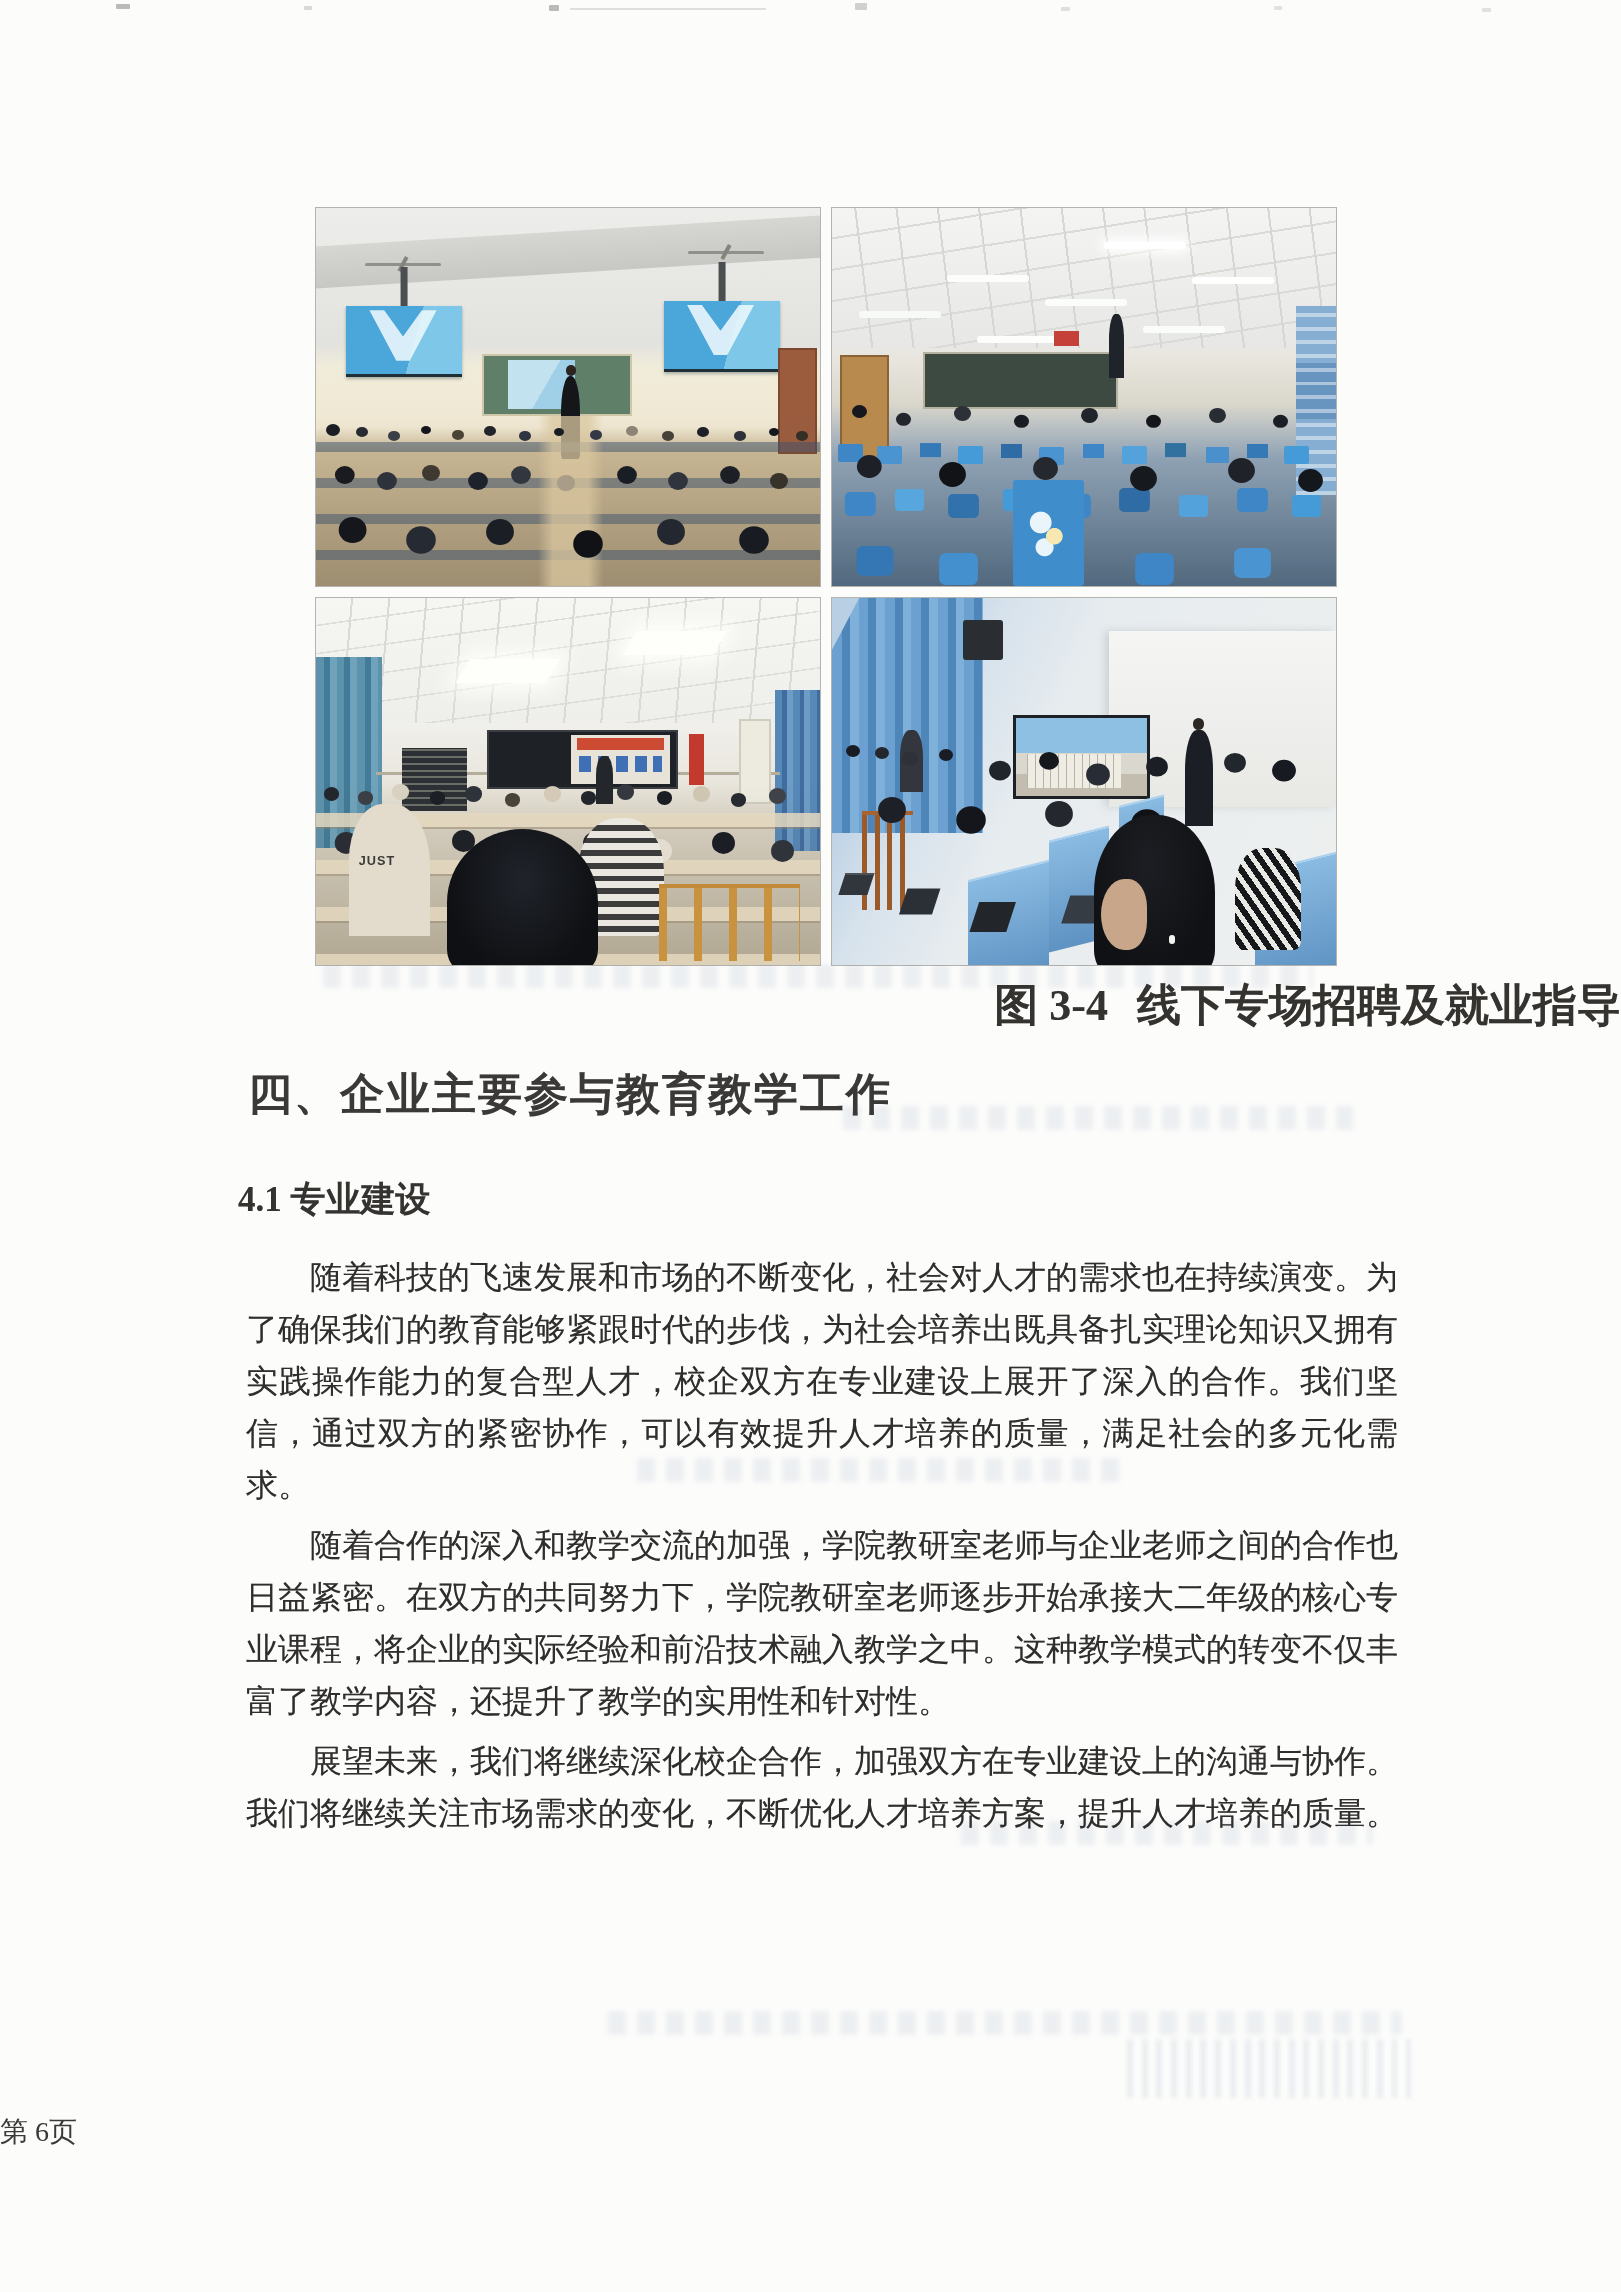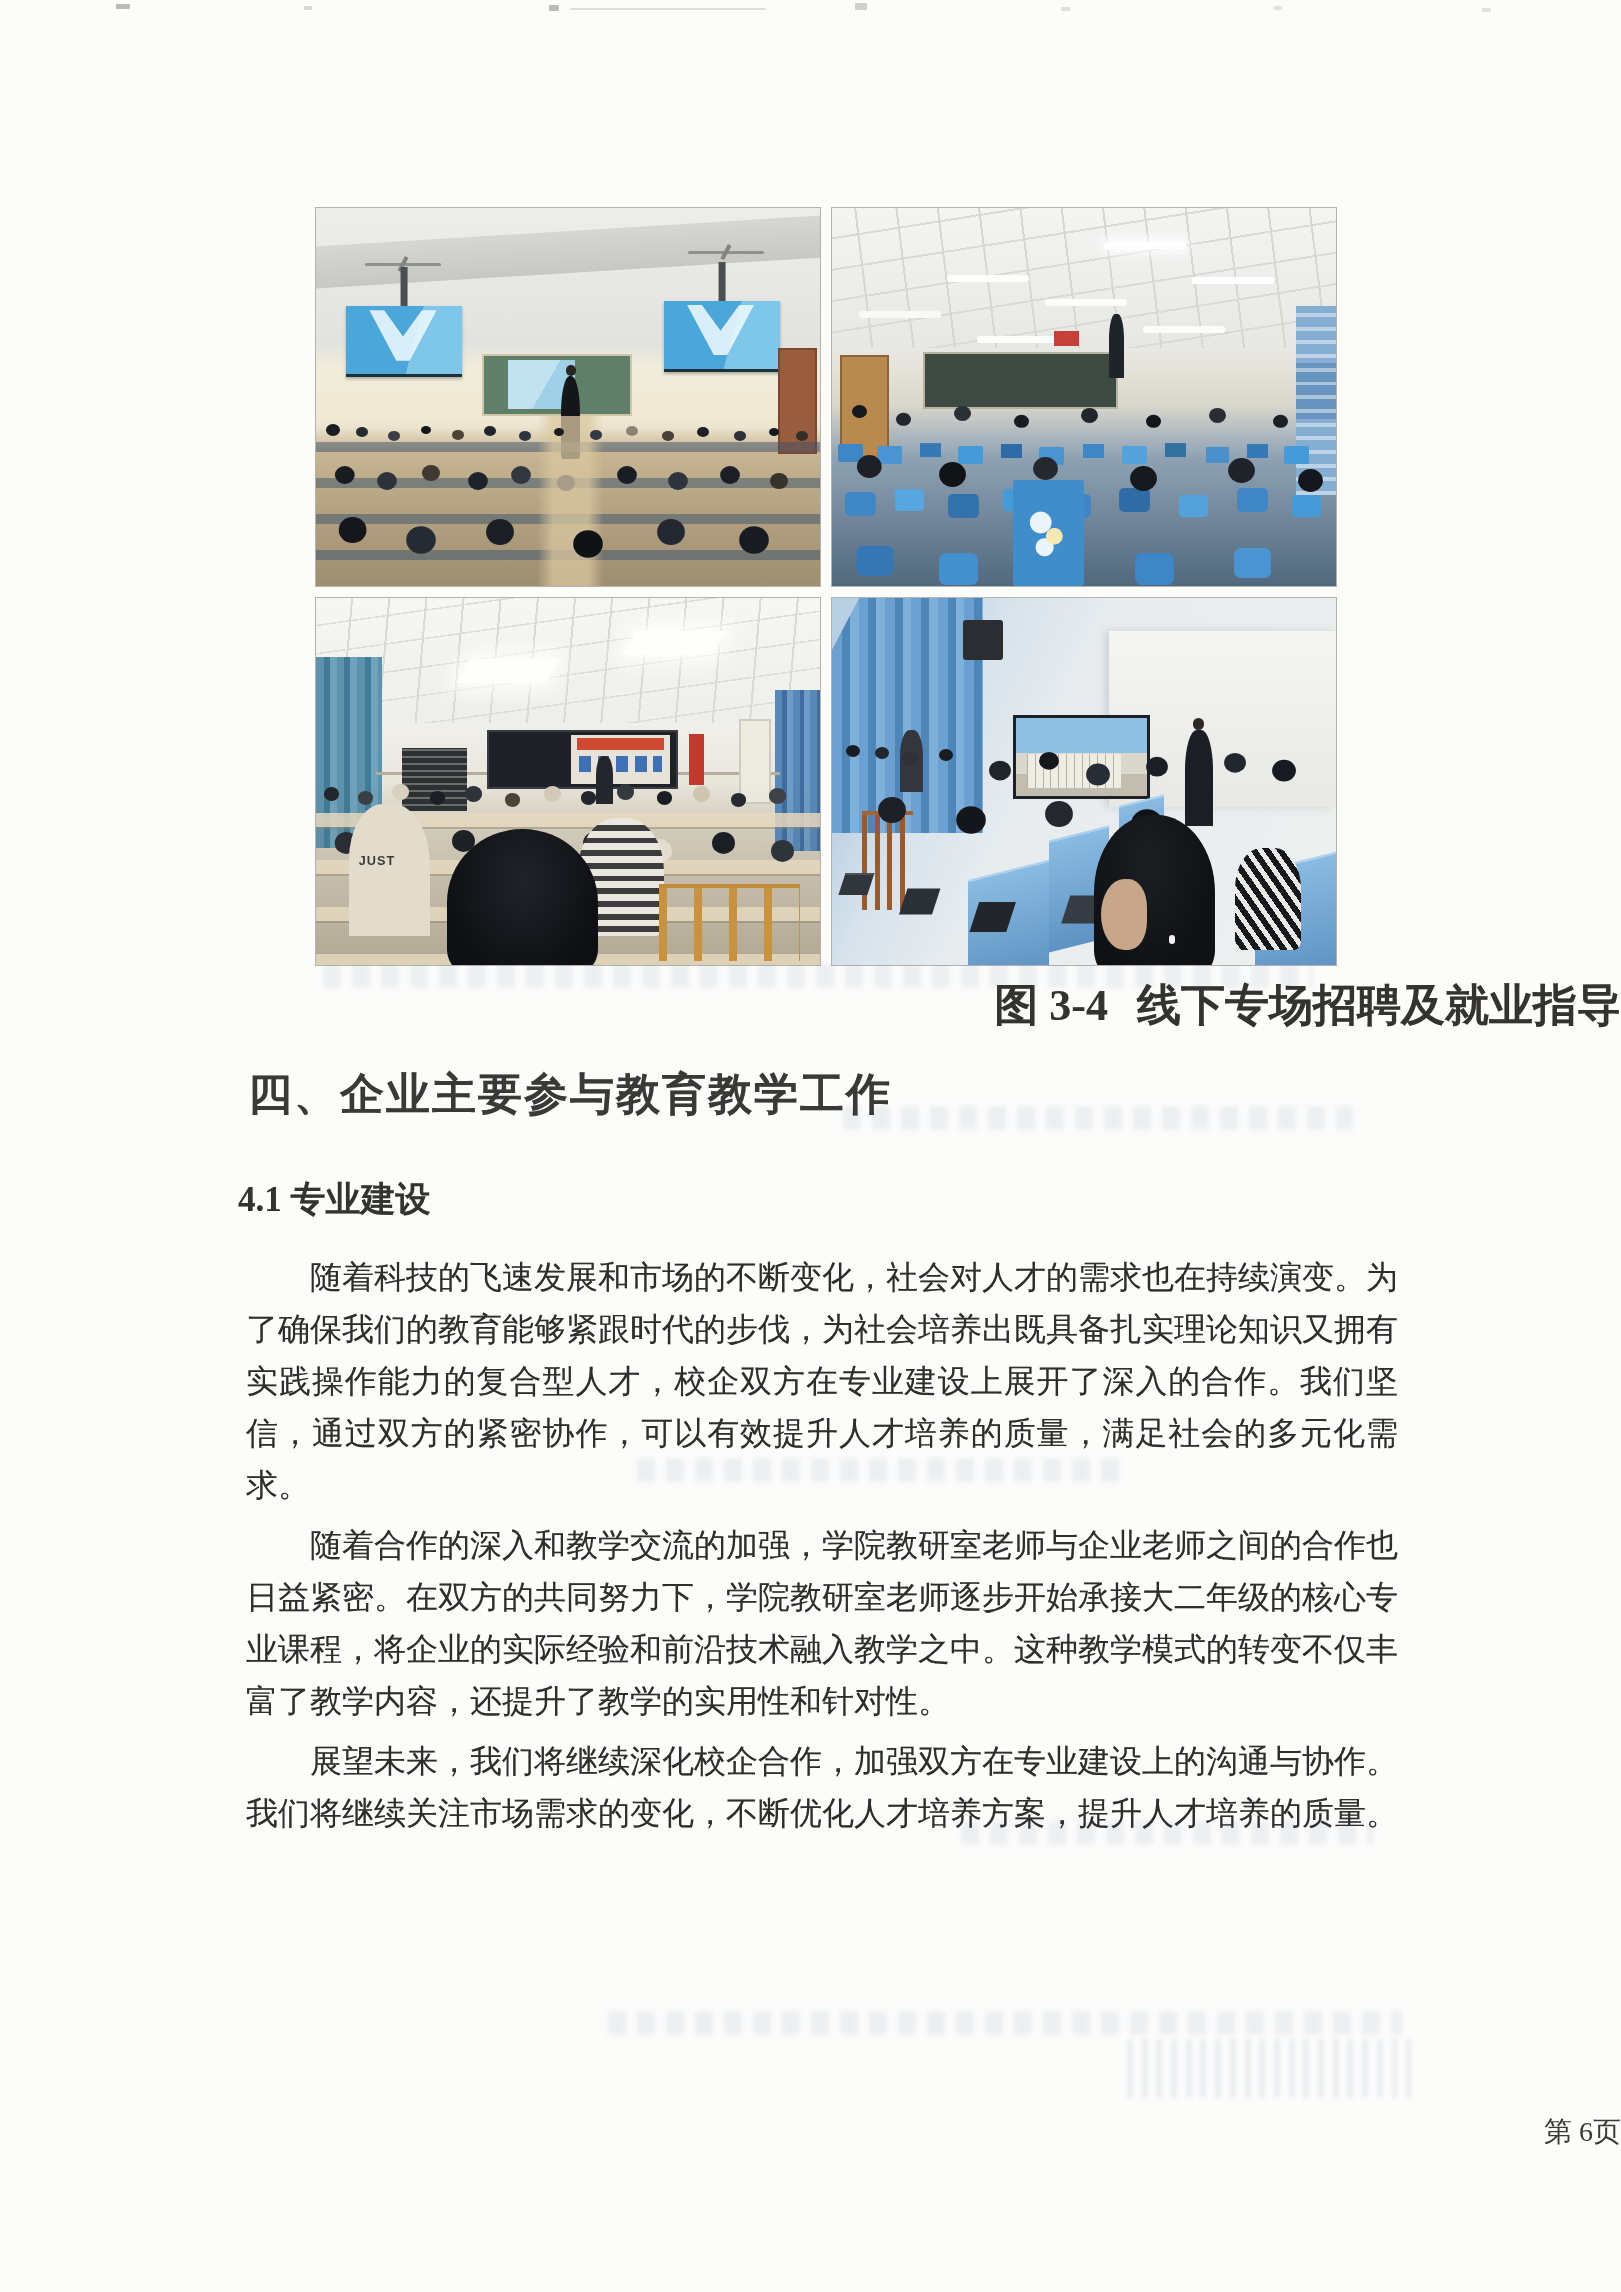--- a/index.html
+++ b/index.html
@@ -146,21 +146,21 @@
   .p4-bighead::after{content:"";position:absolute;left:6%;bottom:16%;width:38%;height:44%;background:#c7a68a;border-radius:50% 40% 40% 50%;}
   .p4-earbud{left:62%;bottom:20%;width:5.9px;height:8.8px;background:#f2f2ee;border-radius:2.9px;}
   .p4-zebra{right:7%;bottom:4%;width:13%;height:28%;background:repeating-linear-gradient(55deg,#e8e8e4 0 4.9px,#17181c 4.9px 10.8px);border-radius:40% 40% 10% 10%;}
   
   .caption{position:absolute;left:0;top:976px;width:100%;text-align:right;font-size:44px;font-weight:bold;color:#343330;text-shadow:0 0 0.6px rgba(40,40,40,.35);}
   .caption .cap-label{margin-right:29px;}
   .section-heading{position:absolute;left:248px;top:1065px;margin:0;font-size:44px;font-weight:bold;color:#3a3937;letter-spacing:2px;text-shadow:0 0 0.6px rgba(40,40,40,.3);}
   .subsection-heading{position:absolute;left:238px;top:1176px;margin:0;font-size:35px;font-weight:bold;color:#343330;text-shadow:0 0 0.5px rgba(40,40,40,.3);}
   .bodytext{position:absolute;left:238px;top:1243px;width:1168px;font-size:32px;line-height:52px;text-align:justify;color:#2f2e2c;text-shadow:0 0 0.6px rgba(45,45,45,.35);}
   .bodytext p{margin:8px;text-indent:2em;}
-  .page-number{position:absolute;left:0;top:2113px;width:100%;text-align:right;font-size:28px;color:#3a3937;}
+  .page-number{position:absolute;left:0;top:2113px;width:100%;text-align:left;font-size:28px;color:#3a3937;}
 </style>
 </head>
 <body>
 
 <div class="page">
 
   <div class="mark" style="left:116px;top:3.9px;width:13.7px;height:4.9px;"></div>
   <div class="mark" style="left:304px;top:5.9px;width:7.8px;height:3.9px;opacity:.25;"></div>
   <div class="mark" style="left:549px;top:4.9px;width:9.8px;height:5.9px;"></div>
   <div class="mark" style="left:570px;top:7.8px;width:196px;height:2px;opacity:.2;"></div>

